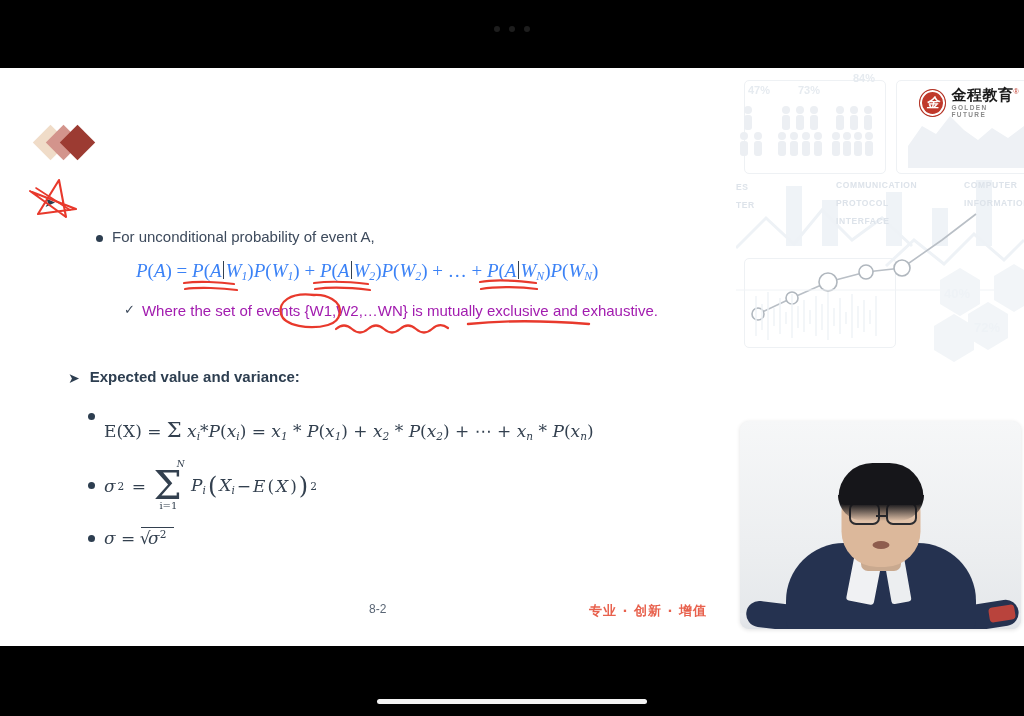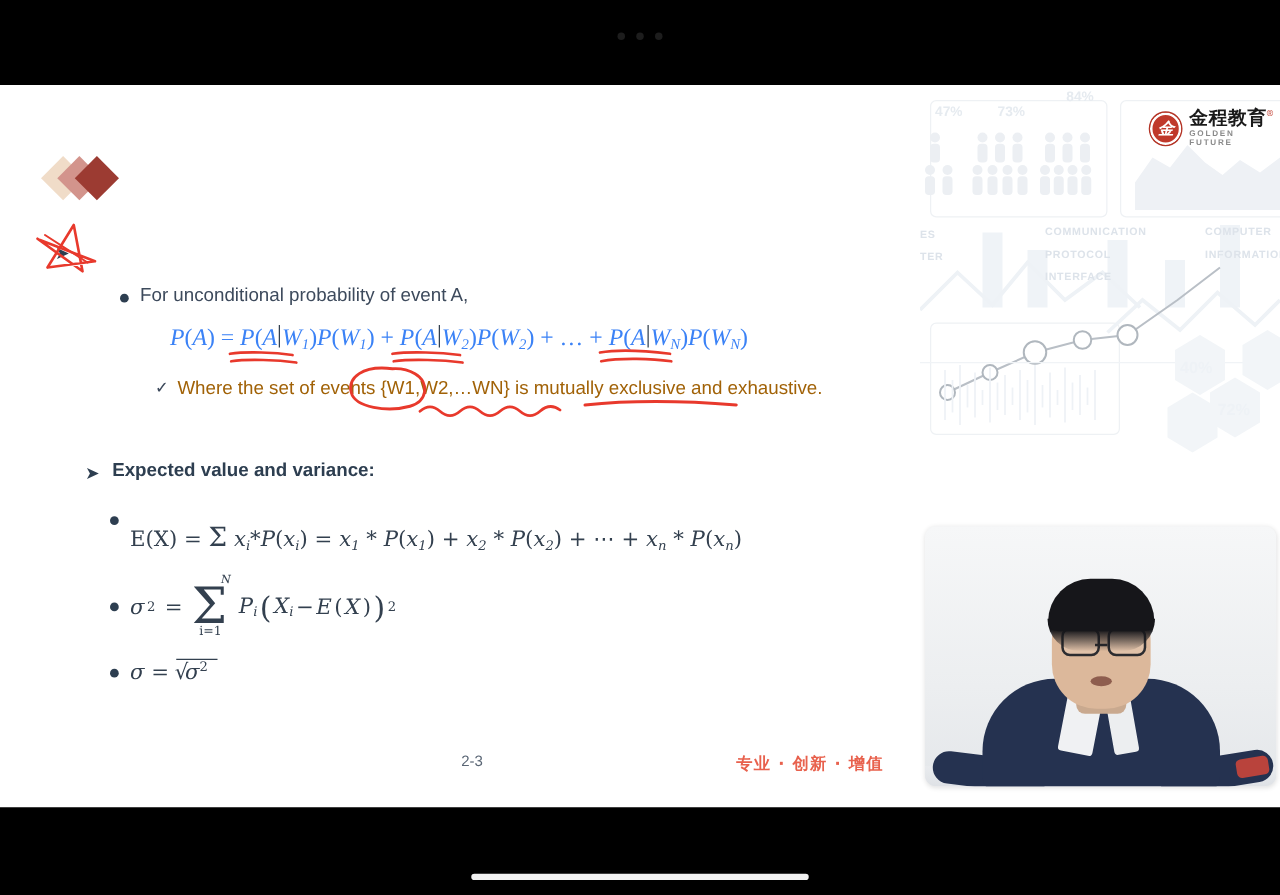--- a/index.html
+++ b/index.html
@@ -97,21 +97,21 @@
   .lvl1{position:absolute;display:flex;align-items:flex-start;gap:10px;}
   .arrow-b{flex:0 0 auto;color:#2d3e50;font-size:14px;line-height:1;margin-top:3px;}
   .lvl1-txt{font-size:15px;font-weight:700;color:#2d3e50;}
 
   .bullet-row{position:absolute;display:flex;align-items:flex-start;gap:9px;}
   .dot-b{flex:0 0 auto;width:7px;height:7px;border-radius:50%;background:#2d3e50;margin-top:7px;}
   .bullet-txt{font-size:15px;color:#3d4a5c;}
 
   .check-row{position:absolute;display:flex;align-items:flex-start;gap:7px;}
   .chk{flex:0 0 auto;color:#3d4a5c;font-size:13px;margin-top:2px;}
-  .check-txt{font-size:15px;color:#a16207;line-height:1.45;max-width:520px;}
+  .check-txt{font-size:15px;color:#a21caf;line-height:1.45;max-width:520px;}
 
   .formula{position:absolute;color:#3b82f6;font-family:"Liberation Serif","DejaVu Serif",serif;}
   .f-italic{font-style:italic;}
   sub{font-size:.62em;vertical-align:-.28em;font-style:italic;}
   sup{font-size:.62em;vertical-align:.58em;}
   .bar-v{display:inline-block;width:1px;height:.95em;background:#33404f;
          vertical-align:-.1em;margin:0 1.5px;}
 
   .mf{font-family:"DejaVu Serif","Liberation Serif",serif;color:#33404f;}
 
@@ -334,21 +334,21 @@
       </span>
     </div>
 
     <div class="bullet-row" style="left:88px;top:460px;">
       <span class="dot-b"></span>
       <span class="mf" style="font-size:17px;">
         <i>σ</i>&nbsp;=&nbsp;<span style="border-top:1.2px solid #33404f;padding:0 2px;">&nbsp;<i>σ</i><sup>2</sup>&nbsp;</span><span style="position:relative;left:-34px;">√</span>
       </span>
     </div>
 
-    <div class="page-num">2-3</div>
+    <div class="page-num">8-2</div>
     <div class="tagline">专业 · 创新 · 增值</div>
 
     <div class="ink" style="left:26px;top:108px;">
       <svg width="60" height="48" viewBox="0 0 60 48">
         <path d="M6 16 L50 33 M50 33 L12 38 M12 38 L33 4 M33 4 L40 41 M40 41 L4 15" fill="none" stroke="#e8392c" stroke-width="2.1" stroke-linecap="round"></path>
         <path d="M10 12 L44 34" fill="none" stroke="#e8392c" stroke-width="1.6" stroke-linecap="round"></path>
       </svg>
     </div>
 
     <div class="ink" style="left:182px;top:212px;">

